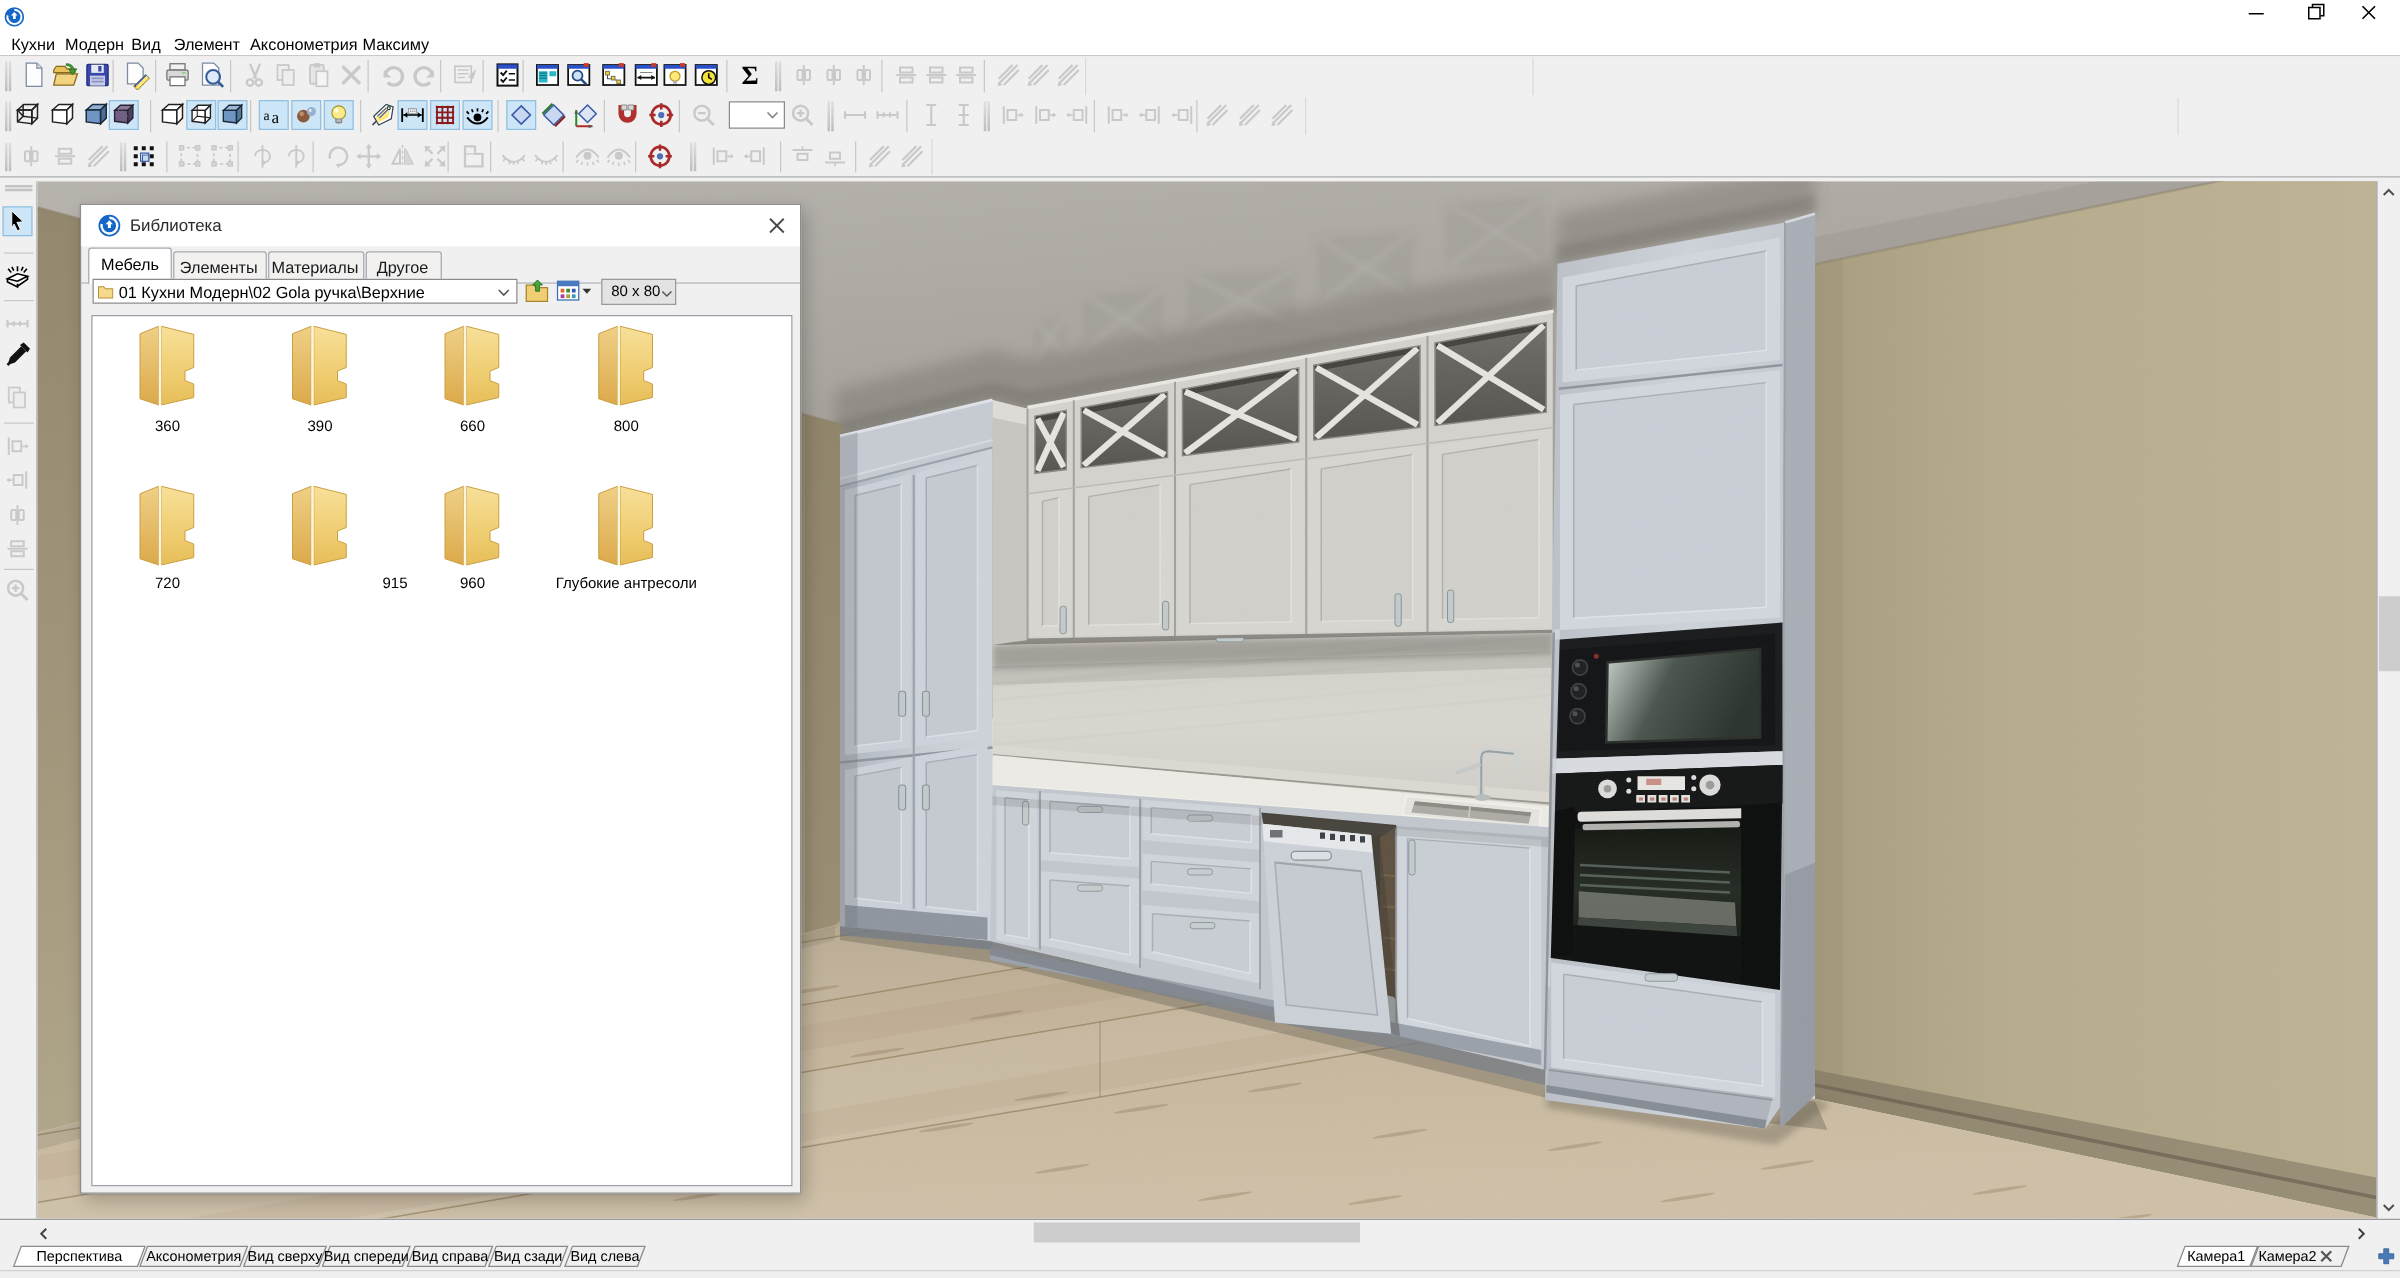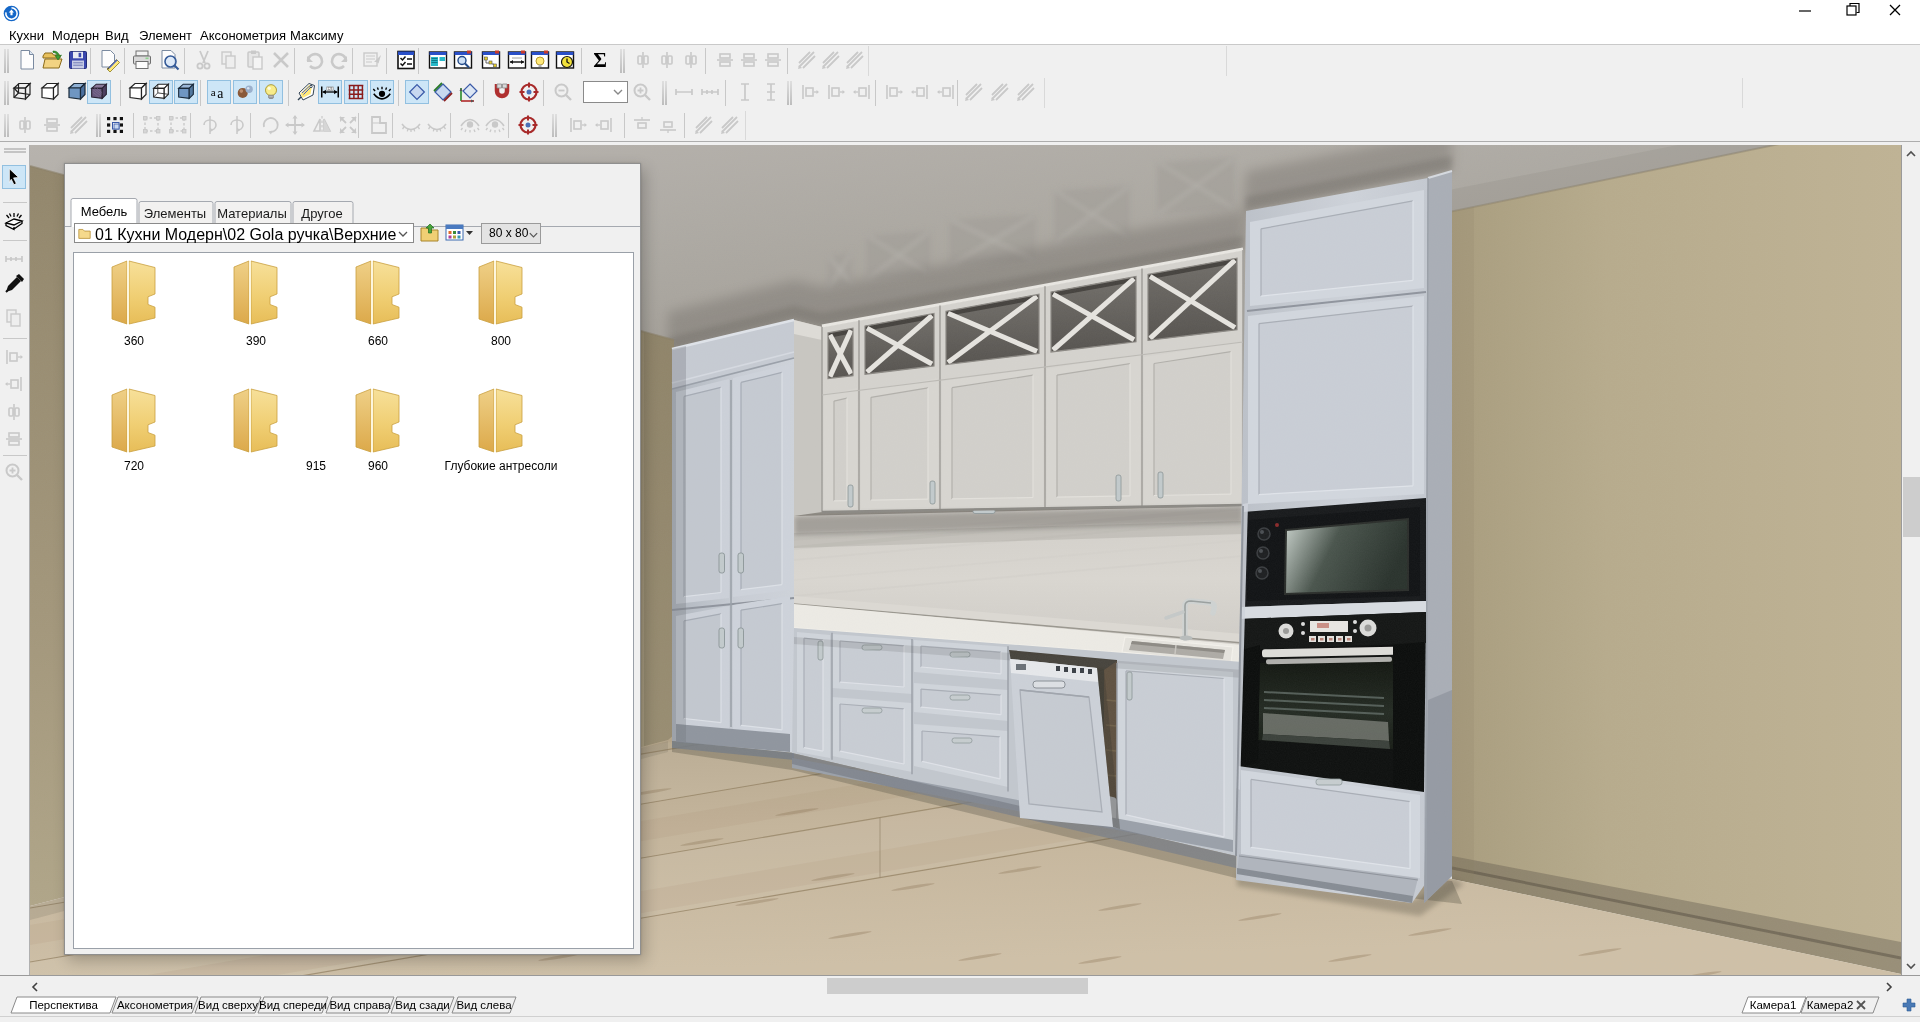--- a/index.html
+++ b/index.html
@@ -1298,38 +1298,49 @@
     <text x="484.0" y="13" font-size="11.5" text-anchor="middle" fill="#000" font-family="Liberation Sans">Вид слева</text>
     <path d="M1742 17 L1748 1 L1806 1 L1800 17 Z" fill="#ffffff" stroke="#8a8a8a"></path>
     <text x="1773" y="13" font-size="11.5" text-anchor="middle" font-family="Liberation Sans">Камера1</text>
     <path d="M1801 17 L1807 1 L1879 1 L1873 17 Z" fill="#f0f0f0" stroke="#8a8a8a"></path>
     <text x="1830" y="13" font-size="11.5" text-anchor="middle" font-family="Liberation Sans">Камера2</text>
     <path d="M1857 5l8 8M1865 5l-8 8" stroke="#555" stroke-width="1.8"></path>
     <path d="M1903 6h4V2h4v4h4v4h-4v4h-4v-4h-4z" fill="#4a7ab5" stroke="#2a5a95" stroke-width="0.6" transform="translate(0,1)"></path>
   </svg>
 <div class="abs" style="left:0;top:1016px;width:1920px;height:6px;background:#f0f0f0;border-top:1px solid #d0d0d0"></div>
 <div class="abs" style="left:64px;top:163px;width:577px;height:792px;background:#f0f0f0;border:1px solid #8f8f8f;box-shadow:4px 6px 14px rgba(0,0,0,0.22), 0 0 2px rgba(0,0,0,0.18)">
+    <div class="abs" style="left:0;top:0;width:575px;height:33px;background:#ffffff">
+      <div class="abs" style="left:13px;top:7px"><svg width="19" height="19" viewBox="0 0 24 24">
+          <circle cx="12" cy="12" r="11" fill="#1467c8"></circle>
+          <path d="M12 4a8 8 0 1 1-7.8 6.3" fill="none" stroke="#fff" stroke-width="2.4"></path>
+          <path d="M12 6.5l3.5 4h-2v4h-3v-4H8z" fill="#fff"></path>
+        </svg></div>
+      <div class="abs" style="left:39px;top:9px;font-size:13.5px;color:#2a2a2a">Библиотека</div>
+      <svg class="abs" style="left:548px;top:8px" width="17" height="17" viewBox="0 0 17 17">
+        <path d="M3 3l11 11M14 3L3 14" stroke="#4a4a4a" stroke-width="1.5"></path>
+      </svg>
+    </div>
     <svg class="abs" style="left:0;top:33px" width="575px" height="30" viewBox="0 0 575 30">
       <line x1="0" y1="29.5" x2="575" y2="29.5" stroke="#a5a9b0" stroke-width="1"></line>
       <path d="M74 29.5V6.5q0-2 2-2H146q2 0 2 2V29.5" fill="#f2f1f0" stroke="#a5a9b0"></path>
       <text x="110.0" y="21" font-size="13" text-anchor="middle" fill="#1a1a1a" font-family="Liberation Sans">Элементы</text>
       <path d="M150 29.5V6.5q0-2 2-2H224q2 0 2 2V29.5" fill="#f2f1f0" stroke="#a5a9b0"></path>
       <text x="187.0" y="21" font-size="13" text-anchor="middle" fill="#1a1a1a" font-family="Liberation Sans">Материалы</text>
       <path d="M228 29.5V6.5q0-2 2-2H286q2 0 2 2V29.5" fill="#f2f1f0" stroke="#a5a9b0"></path>
       <text x="257.0" y="21" font-size="13" text-anchor="middle" fill="#1a1a1a" font-family="Liberation Sans">Другое</text>
       <path d="M6 30V3.5q0-2 2-2H70q2 0 2 2V30" fill="#ffffff" stroke="#a5a9b0"></path>
       <path d="M7 30V30" stroke="#fff"></path>
       <rect x="7" y="28.6" width="64" height="2.2" fill="#ffffff"></rect>
       <text x="39.0" y="19" font-size="13" text-anchor="middle" fill="#000" font-family="Liberation Sans">Мебель</text>
     </svg>
     <div class="abs" style="left:9px;top:59px;width:340px;height:20px;background:#fff;border:1px solid #8a8a8a">
       <svg class="abs" style="left:3px;top:3px" width="13" height="13" viewBox="0 0 16 16">
         <path d="M1 3h5l2 2h7v9H1z" fill="#f5d98c" stroke="#b8913a"></path>
       </svg>
-      <div class="abs" style="left:20px;top:2px;font-size:16px;color:#000;white-space:pre">01 Кухни Модерн\02 Gola ручка\Верхние</div>
+      <div class="abs" style="left:20px;top:2px;font-size:13px;color:#000;white-space:pre">01 Кухни Модерн\02 Gola ручка\Верхние</div>
       <svg class="abs" style="left:322px;top:6px" width="12" height="8" viewBox="0 0 12 8">
         <path d="M2 2l4 4 4-4" fill="none" stroke="#555" stroke-width="1.3"></path>
       </svg>
     </div>
     <svg class="abs" style="left:355px;top:59px" width="20" height="20" viewBox="0 0 20 20">
       <path d="M1 5h6l2 2h9v11H1z" fill="#f0cf74" stroke="#a8842a"></path>
       <path d="M10 1l4 4h-2.5v5h-3V5H6z" fill="#4aa43a" stroke="#1d6b1d" stroke-width="0.7"></path>
     </svg>
     <svg class="abs" style="left:380px;top:59px" width="28" height="20" viewBox="0 0 28 20">
       <rect x="1" y="2" width="17" height="15" fill="#fff" stroke="#3a6ab0"></rect>

